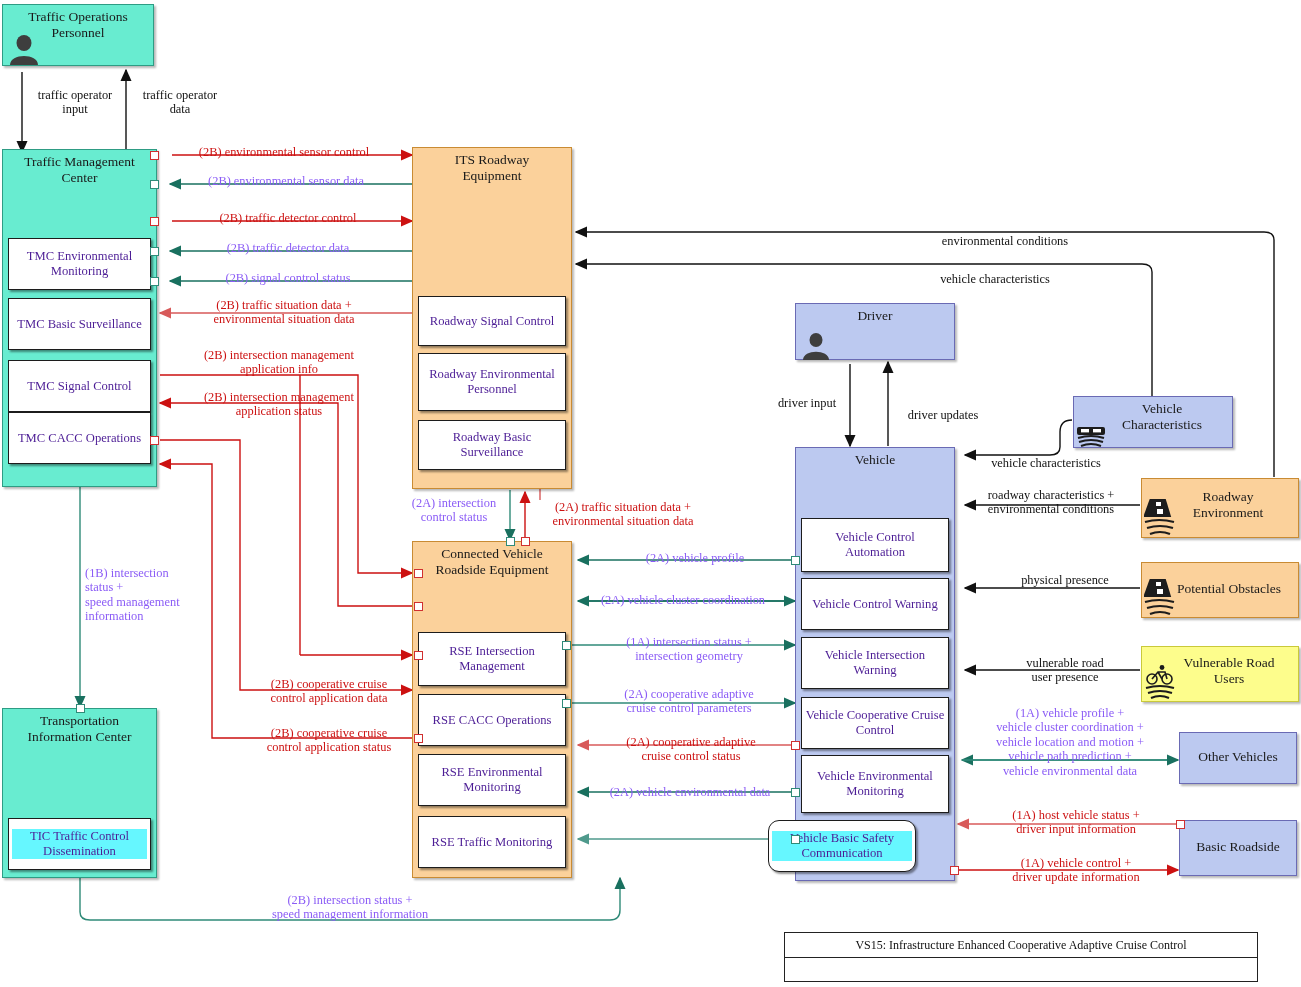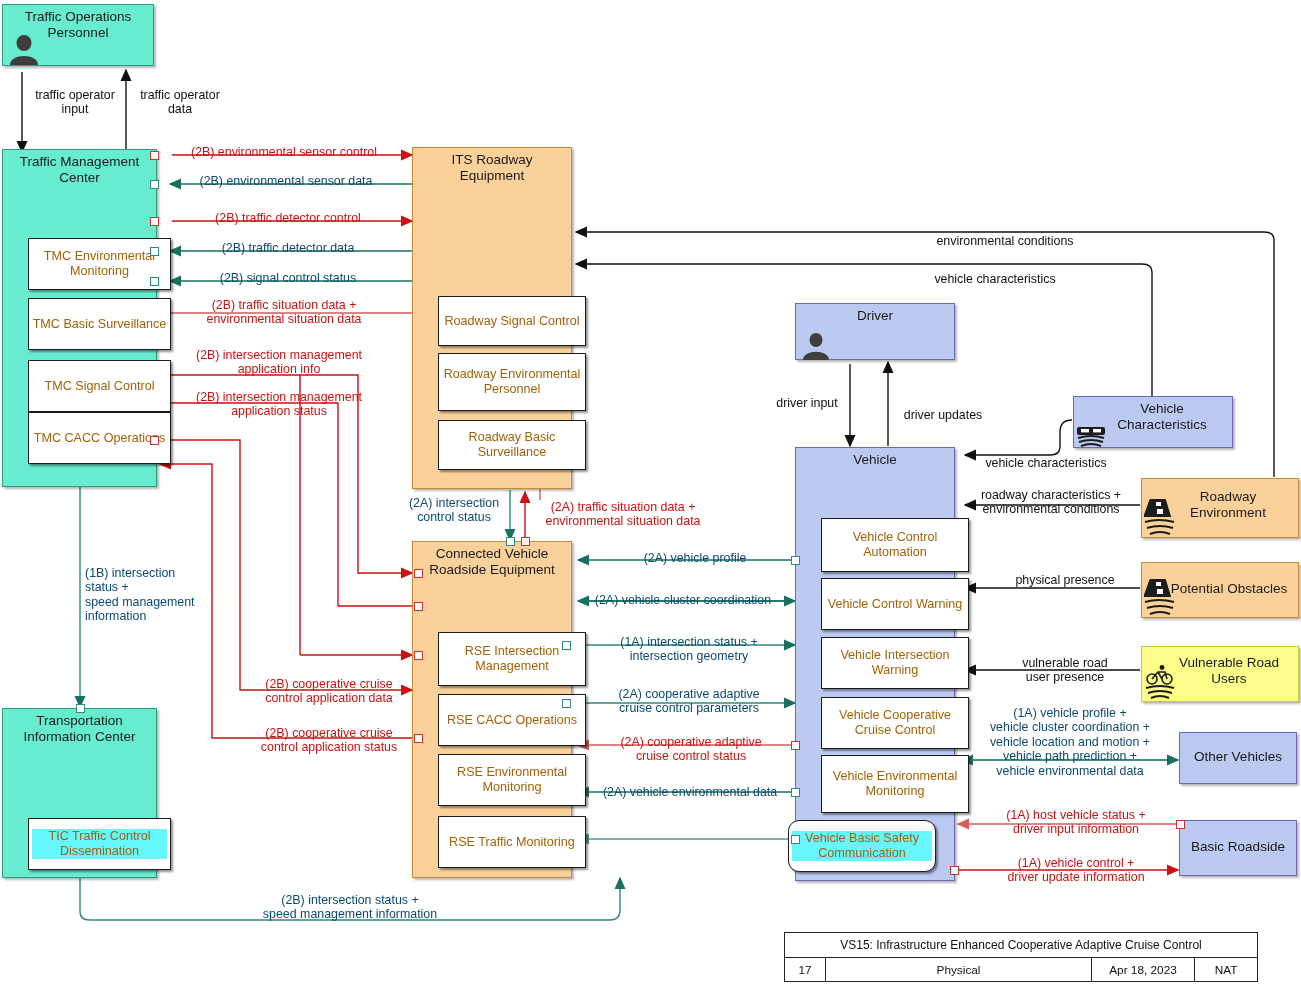--- a/index.html
+++ b/index.html
@@ -1,33 +1,33 @@
 <!DOCTYPE html>
 <html><head>
 <meta charset="utf-8">
 <style>
   html,body{margin:0;padding:0;background:#fff;}
   body{font-family:"Liberation Sans",sans-serif;}
-  #canvas{position:relative;width:1301px;height:987px;background:#fff;overflow:hidden;}
+  #canvas{position:relative;width:1301px;height:987px;background:#fff;overflow:hidden;font-family:Liberation Serif, serif;}
   .box{position:absolute;box-sizing:border-box;border:1px solid #4a4a6a;
        box-shadow:2px 2px 2px rgba(0,0,0,.28);}
   .box .title{position:absolute;left:0;right:0;top:4px;text-align:center;
        font-size:13.5px;color:#1a1a1a;line-height:1.18;padding:0 4px;box-sizing:border-box;}
   .teal{background:#68ecd0;border-color:#2e9c84;}
   .orange{background:#fbd19b;border-color:#c98b33;}
   .blue{background:#bcc9f0;border-color:#6a6ab4;}
   .yellow{background:#fdfd8c;border-color:#c9c93a;}
   .sub{position:absolute;box-sizing:border-box;background:#fff;border:1.4px solid #1c1c1c;
        box-shadow:2px 2px 2px rgba(0,0,0,.42);display:flex;align-items:center;
-       justify-content:center;text-align:center;font-size:12.6px;color:#a16207;line-height:1.17;padding:1px 3px;margin-left:20px;}
+       justify-content:center;text-align:center;font-size:12.6px;color:#4c1d95;line-height:1.17;padding:1px 3px;}
   .sub span.hl{background:#66f7ff;}
   .lbl{position:absolute;font-size:12.4px;line-height:1.16;text-align:center;
        white-space:pre;color:#111;}
   .lred{color:#cc1111;}
-  .lgrn{color:#0c4a6e;}
+  .lgrn{color:#8b5cf6;}
   .lblk{color:#111;}
   .ll{text-align:left;}
   svg.wires{position:absolute;left:0;top:0;width:1301px;height:987px;pointer-events:none;}
   .port{position:absolute;width:9px;height:9px;box-sizing:border-box;background:#fff;}
   .pr{border:1.6px solid #d03030;}
   .pg{border:1.6px solid #2f8a78;}
   
   #legend{position:absolute;left:784px;top:932px;width:474px;height:50px;
           border:1.4px solid #222;background:#fff;box-sizing:border-box;}
   #legend .row1{height:24px;border-bottom:1.4px solid #222;display:flex;
@@ -365,21 +365,15 @@
 vehicle location and motion +
 vehicle path prediction +
 vehicle environmental data</div>
   <div class="lbl lred" style="left:976px;top:808px;width:200px;">(1A) host vehicle status +
 driver input information</div>
   <div class="lbl lred" style="left:976px;top:856px;width:200px;">(1A) vehicle control +
 driver update information</div>
 
   <div id="legend">
     <div class="row1">VS15: Infrastructure Enhanced Cooperative Adaptive Cruise Control</div>
-    <div class="row2">
-      <div class="c1">17</div>
-      <div class="c2">Physical</div>
-      <div class="c3">Apr 18, 2023</div>
-      <div class="c4">NAT</div>
-    </div>
   </div>
 
 </div>
 
 </body></html>

